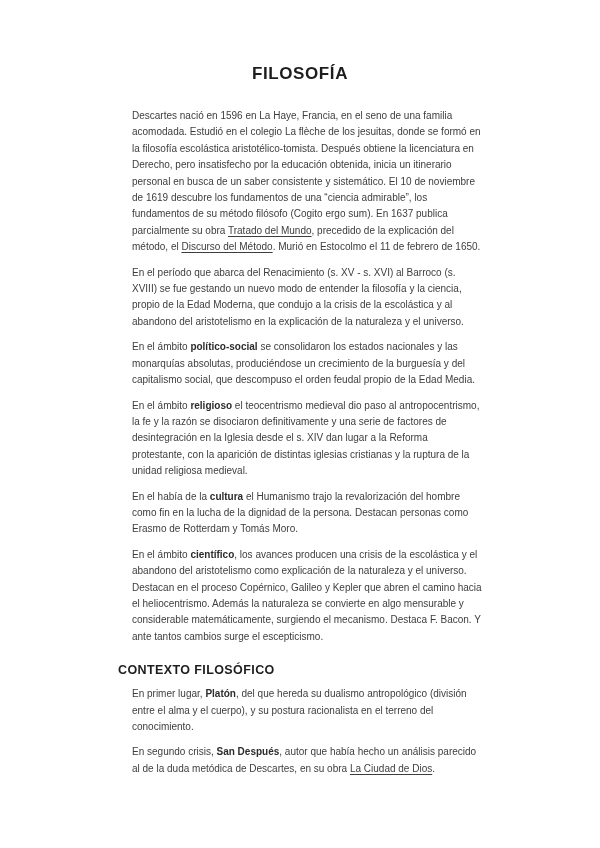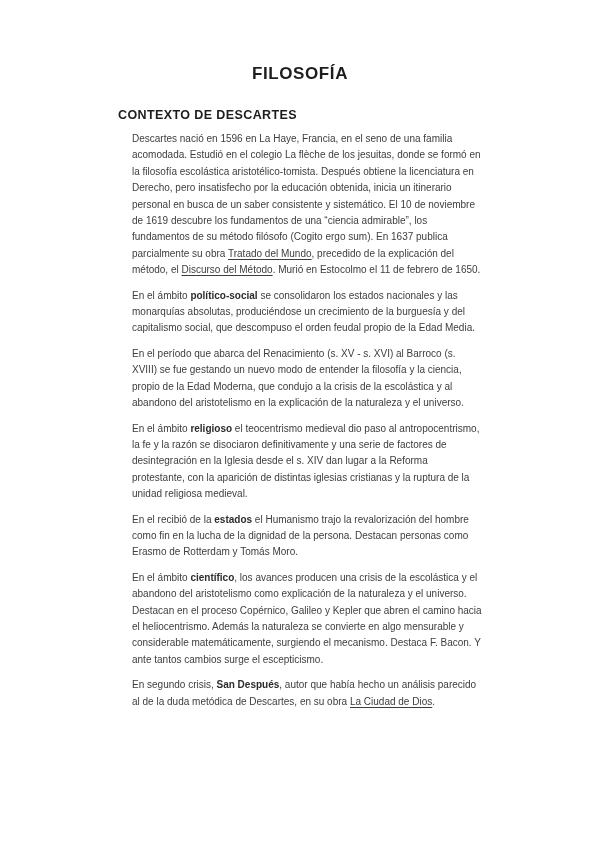--- a/index.html
+++ b/index.html
@@ -51,22 +51,23 @@
     text-decoration: underline;
     text-underline-offset: 2px;
   }
 </style>
 </head>
 <body>
 
 <div class="page">
   <h1 class="doc-title">FILOSOFÍA</h1>
   <div>
-      <h2 class="section-heading">CONTEXTO DE DESCARTES</h2>
       <p class="paragraph"><span>Descartes nació en 1596 en La Haye, Francia, en el seno de una familia acomodada. Estudió en el colegio La flèche de los jesuitas, donde se formó en la filosofía escolástica aristotélico-tomista. Después obtiene la licenciatura en Derecho, pero insatisfecho por la educación obtenida, inicia un itinerario personal en busca de un saber consistente y sistemático. El 10 de noviembre de 1619 descubre los fundamentos de una “ciencia admirable”, los fundamentos de su método filósofo (Cogito ergo sum). En 1637 publica parcialmente su obra </span><span class="u">Tratado del Mundo</span><span>, precedido de la explicación del método, el </span><span class="u">Discurso del Método</span><span>. Murió en Estocolmo el 11 de febrero de 1650.</span></p>
+      <p class="paragraph"><span>En el período que abarca del Renacimiento (s. XV - s. XVI) al Barroco (s. XVIII) se fue gestando un nuevo modo de entender la filosofía y la ciencia, propio de la Edad Moderna, que condujo a la crisis de la escolástica y al abandono del aristotelismo en la explicación de la naturaleza y el universo.</span></p>
       <p class="paragraph"><span>En el ámbito </span><strong>político-social</strong><span> se consolidaron los estados nacionales y las monarquías absolutas, produciéndose un crecimiento de la burguesía y del capitalismo social, que descompuso el orden feudal propio de la Edad Media.</span></p>
-      <p class="paragraph"><span>En el período que abarca del Renacimiento (s. XV - s. XVI) al Barroco (s. XVIII) se fue gestando un nuevo modo de entender la filosofía y la ciencia, propio de la Edad Moderna, que condujo a la crisis de la escolástica y al abandono del aristotelismo en la explicación de la naturaleza y el universo.</span></p>
       <p class="paragraph"><span>En el ámbito </span><strong>religioso</strong><span> el teocentrismo medieval dio paso al antropocentrismo, la fe y la razón se disociaron definitivamente y una serie de factores de desintegración en la Iglesia desde el s. XIV dan lugar a la Reforma protestante, con la aparición de distintas iglesias cristianas y la ruptura de la unidad religiosa medieval.</span></p>
-      <p class="paragraph"><span>En el recibió de la </span><strong>estados</strong><span> el Humanismo trajo la revalorización del hombre como fin en la lucha de la dignidad de la persona. Destacan personas como Erasmo de Rotterdam y Tomás Moro.</span></p>
+      <p class="paragraph"><span>En el había de la </span><strong>cultura</strong><span> el Humanismo trajo la revalorización del hombre como fin en la lucha de la dignidad de la persona. Destacan personas como Erasmo de Rotterdam y Tomás Moro.</span></p>
       <p class="paragraph"><span>En el ámbito </span><strong>científico</strong><span>, los avances producen una crisis de la escolástica y el abandono del aristotelismo como explicación de la naturaleza y el universo. Destacan en el proceso Copérnico, Galileo y Kepler que abren el camino hacia el heliocentrismo. Además la naturaleza se convierte en algo mensurable y considerable matemáticamente, surgiendo el mecanismo. Destaca F. Bacon. Y ante tantos cambios surge el escepticismo.</span></p>
+      <h2 class="section-heading">CONTEXTO FILOSÓFICO</h2>
+      <p class="paragraph"><span>En primer lugar, </span><strong>Platón</strong><span>, del que hereda su dualismo antropológico (división entre el alma y el cuerpo), y su postura racionalista en el terreno del conocimiento.</span></p>
       <p class="paragraph"><span>En segundo crisis, </span><strong>San Después</strong><span>, autor que había hecho un análisis parecido al de la duda metódica de Descartes, en su obra </span><span class="u">La Ciudad de Dios</span><span>.</span></p>
     </div>
 </div>
 
 </body></html>

